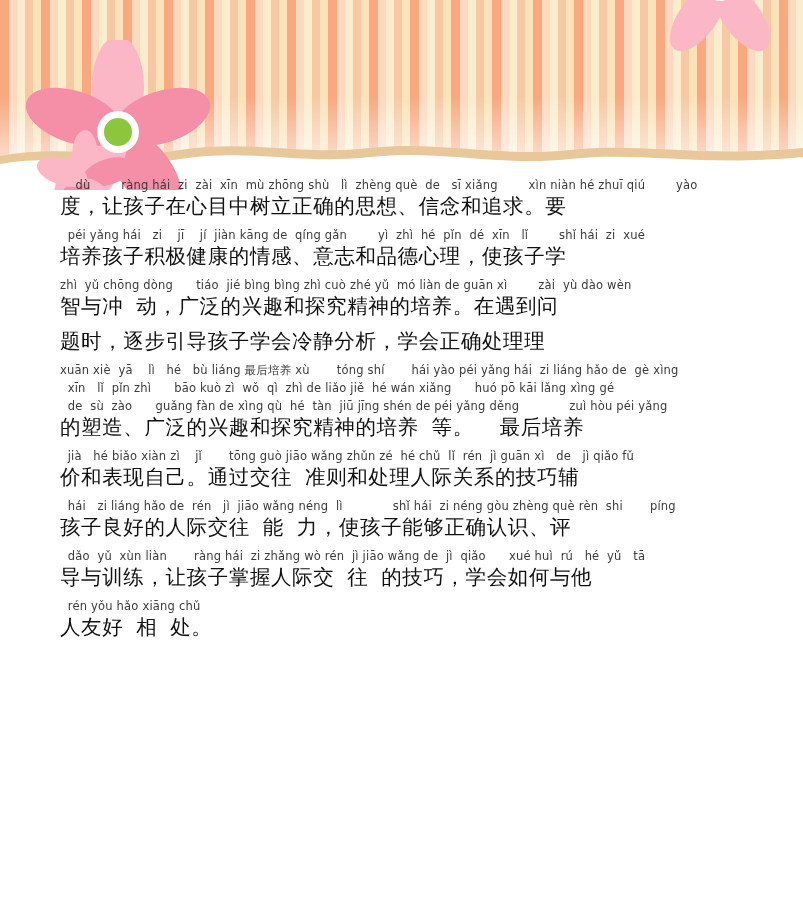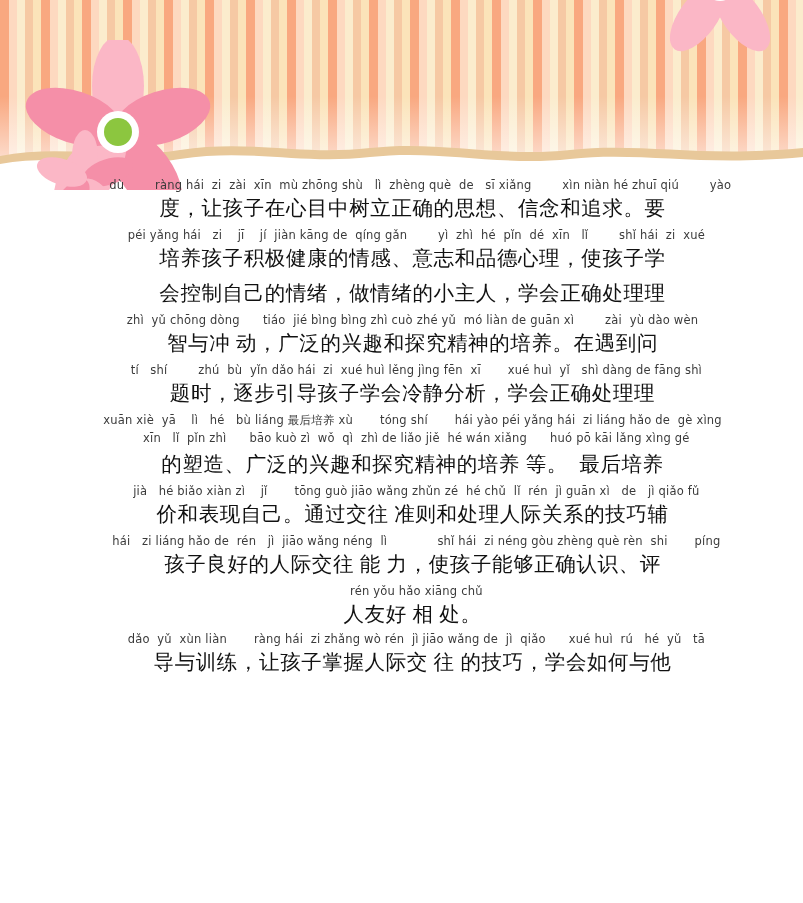--- a/index.html
+++ b/index.html
@@ -77,37 +77,36 @@
   }
 
   
   #text-body {
     position: absolute;
     top: 178px;
     left: 0;
     width: 787px;
     padding: 0 22px 0 60px;
     box-sizing: border-box;
-    text-align: center;
   }
   .text-line {
     margin-bottom: 3px;
   }
   .pinyin-row {
     font-family: "DejaVu Sans", sans-serif;
     font-size: 11.5px;
     color: #3a3a3a;
     letter-spacing: 0.2px;
     white-space: pre;
     line-height: 15px;
     height: 15px;
     overflow: hidden;
   }
   .hanzi-row {
-    font-family: Liberation Serif, serif;
+    font-family: Liberation Mono, monospace;
     font-size: 20.5px;
     color: #111111;
     letter-spacing: 0.6px;
     white-space: pre;
     line-height: 30px;
     height: 32px;
     overflow: hidden;
   }
   .hanzi-row.last {
     height: auto;
@@ -166,58 +165,57 @@
     <div class="pinyin-row">    dù        ràng hái  zi  zài  xīn  mù zhōng shù   lì  zhèng què  de   sī xiǎng        xìn niàn hé zhuī qiú        yào</div>
     <div class="hanzi-row">度，让孩子在心目中树立正确的思想、信念和追求。要</div>
   </div>
 
   <div class="text-line">
     <div class="pinyin-row">  péi yǎng hái   zi    jī    jí  jiàn kāng de  qíng gǎn        yì  zhì  hé  pǐn  dé  xīn   lǐ        shǐ hái  zi  xué</div>
     <div class="hanzi-row">培养孩子积极健康的情感、意志和品德心理，使孩子学</div>
   </div>
 
   <div class="text-line">
-    <div class="hanzi-row">会控制自己的情绪，做情绪的小主人，学会正确处理理</div>
   </div>
 
   <div class="text-line">
     <div class="pinyin-row">zhì  yǔ chōng dòng      tiáo  jié bìng bìng zhì cuò zhé yǔ  mó liàn de guān xì        zài  yù dào wèn</div>
     <div class="hanzi-row">智与冲 动，广泛的兴趣和探究精神的培养。在遇到问</div>
   </div>
 
   <div class="text-line">
-    <div class="pinyin-row">  tí   shí        zhú  bù  yǐn dǎo hái  zi  xué huì lěng jìng fēn  xī       xué huì  yǐ   shì dàng de fāng shì</div>
     <div class="hanzi-row">题时，逐步引导孩子学会冷静分析，学会正确处理理</div>
   </div>
 
   <div class="text-line">
     <div class="pinyin-row">xuān xiè  yā    lì   hé   bù liáng 最后培养 xù       tóng shí       hái yào péi yǎng hái  zi liáng hǎo de  gè xìng</div>
   </div>
 
   <div class="text-line">
     <div class="pinyin-row">  xīn   lǐ  pǐn zhì      bāo kuò zì  wǒ  qì  zhì de liǎo jiě  hé wán xiǎng      huó pō kāi lǎng xìng gé</div>
   </div>
 
   <div class="text-line">
+    <div class="pinyin-row">  de  sù  zào      guǎng fàn de xìng qù  hé  tàn  jiū jīng shén de péi yǎng děng             zuì hòu péi yǎng</div>
     <div class="hanzi-row">的塑造、广泛的兴趣和探究精神的培养 等。  最后培养</div>
   </div>
 
   <div class="text-line">
     <div class="pinyin-row">  jià   hé biǎo xiàn zì    jǐ       tōng guò jiāo wǎng zhǔn zé  hé chǔ  lǐ  rén  jì guān xì   de   jì qiǎo fǔ</div>
     <div class="hanzi-row">价和表现自己。通过交往 准则和处理人际关系的技巧辅</div>
   </div>
 
   <div class="text-line">
     <div class="pinyin-row">  hái   zi liáng hǎo de  rén   jì  jiāo wǎng néng  lì             shǐ hái  zi néng gòu zhèng què rèn  shi       píng</div>
     <div class="hanzi-row">孩子良好的人际交往 能 力，使孩子能够正确认识、评</div>
   </div>
 
   <div class="text-line">
+    <div class="pinyin-row">  dǎo  yǔ  xùn liàn       ràng hái  zi zhǎng wò rén  jì jiāo wǎng de  jì  qiǎo      xué huì  rú   hé  yǔ   tā</div>
+    <div class="hanzi-row">导与训练，让孩子掌握人际交 往 的技巧，学会如何与他</div>
+  </div>
+
+  <div class="text-line">
     <div class="pinyin-row">  rén yǒu hǎo xiāng chǔ</div>
     <div class="hanzi-row last">人友好 相 处。</div>
   </div>
 
-  <div class="text-line">
-    <div class="pinyin-row">  dǎo  yǔ  xùn liàn       ràng hái  zi zhǎng wò rén  jì jiāo wǎng de  jì  qiǎo      xué huì  rú   hé  yǔ   tā</div>
-    <div class="hanzi-row">导与训练，让孩子掌握人际交 往 的技巧，学会如何与他</div>
-  </div>
-
 </div>
 
 </body></html>

